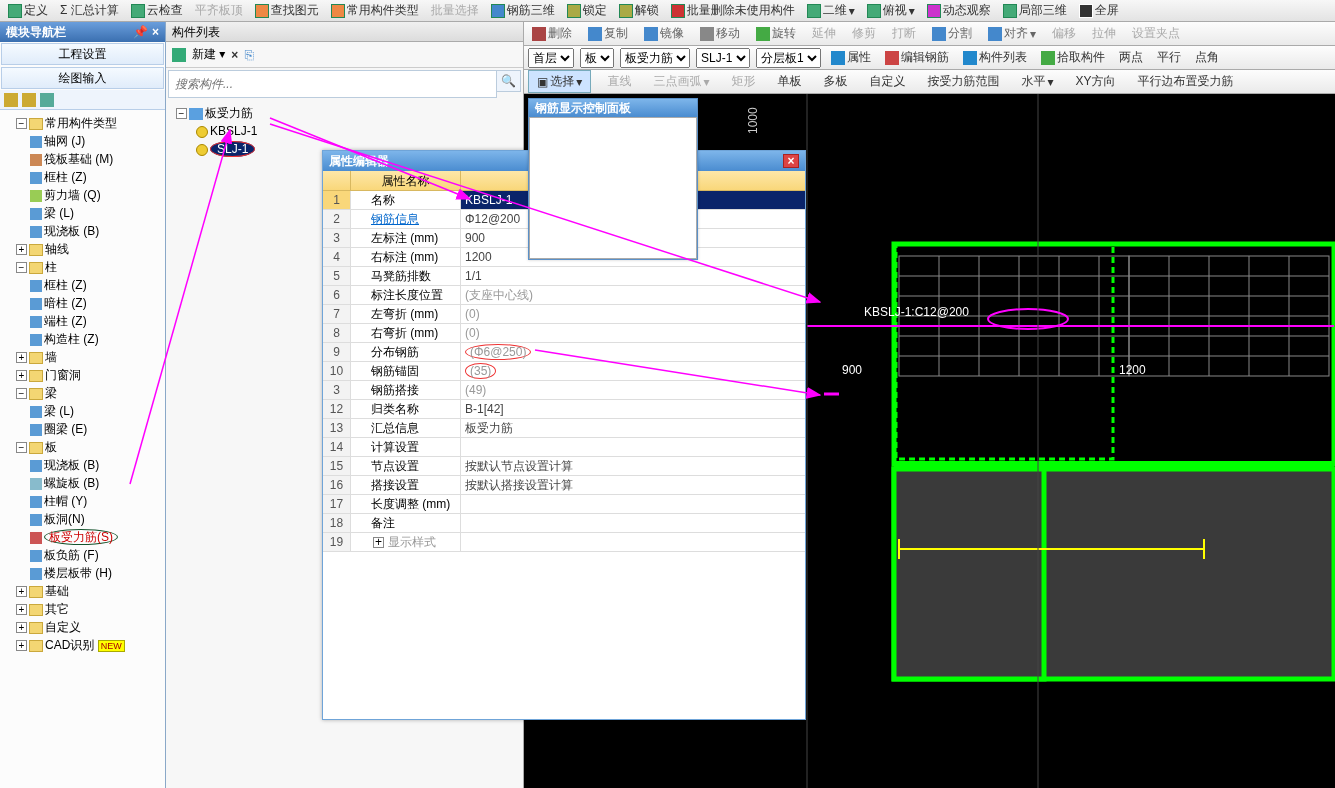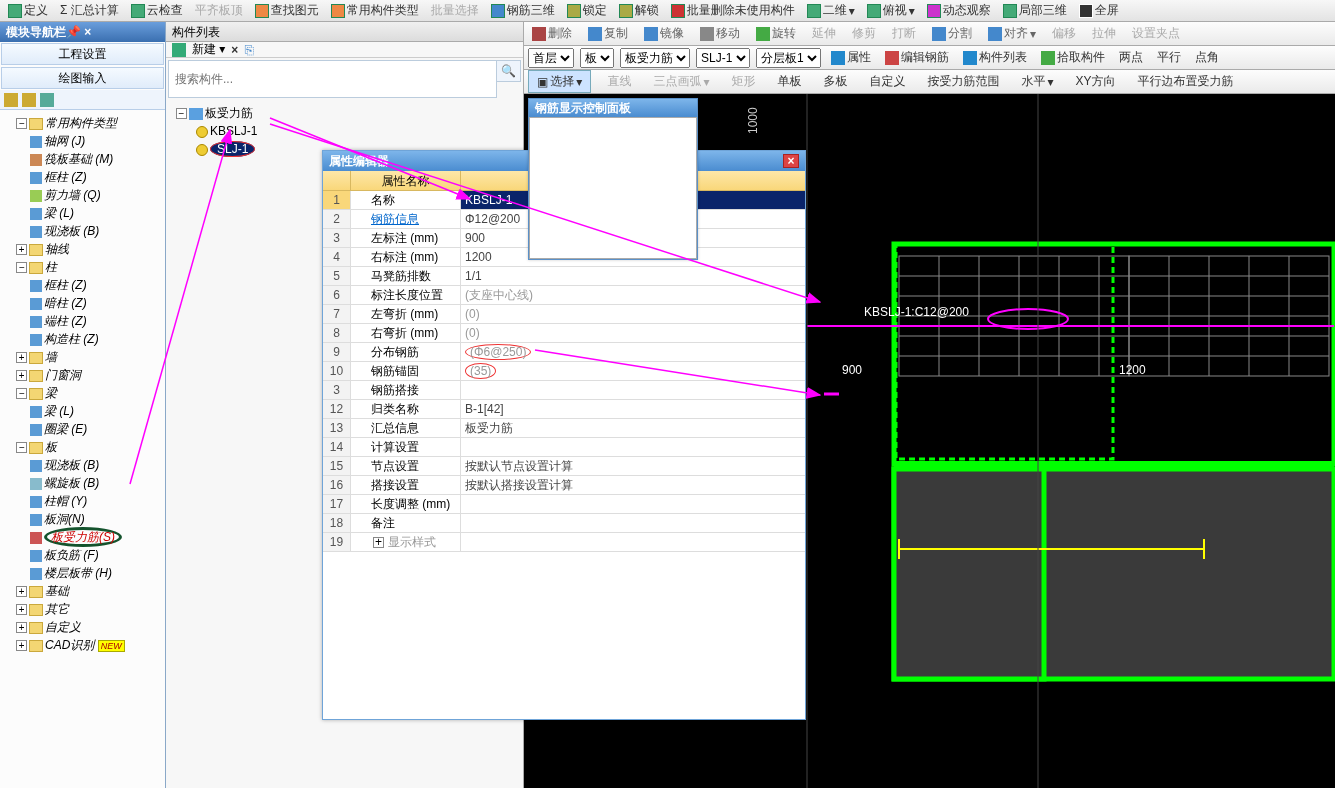--- a/index.html
+++ b/index.html
@@ -18,42 +18,42 @@
 .toolbar3 .tbtn { display: inline-flex; align-items: center; gap: 2px; padding: 1px 4px; color: #333; cursor: pointer; }
 .toolbar3 select { font-size: 12px; height: 20px; }
 .toolbar3 .ico { width: 14px; height: 14px; display: inline-block; background: #28c; }
 
 .toolbar4 { height: 24px; background: linear-gradient(#fdfdfd,#eaeaea); border-bottom: 1px solid #aaa; display: flex; align-items: center; padding: 0 4px; gap: 10px; overflow: hidden; white-space: nowrap; position: absolute; left: 524px; right: 0; top: 70px;}
 .toolbar4 .tbtn { display: inline-flex; align-items: center; gap: 2px; padding: 1px 6px; color: #333; cursor: pointer; }
 .toolbar4 .sel { background: #cde3ff; border: 1px solid #7ab; padding: 2px 8px; }
 
 
 .nav-panel { position: absolute; left: 0; top: 22px; width: 166px; bottom: 0; background: #fcfcfc; border-right: 1px solid #8aa8c8; }
-.nav-title { height: 20px; background: linear-gradient(#6a9edc,#3a6fb0); color: #fff; font-weight: bold; padding: 2px 6px; display: flex; align-items: center; }
+.nav-title { height: 20px; background: linear-gradient(#6a9edc,#3a6fb0); color: #fff; font-weight: bold; padding: 2px 6px; display: flex; justify-content: space-between; align-items: center; }
 .nav-tabs { display: flex; flex-direction: column; }
 .nav-tab { height: 22px; border: 1px solid #b8cee8; background: linear-gradient(#f5faff,#e0ecfa); text-align: center; line-height: 20px; cursor: pointer; margin: 1px; }
 .nav-mini { height: 20px; background: #eef4fc; border-bottom: 1px solid #b8cee8; display: flex; align-items: center; gap: 4px; padding: 0 4px; }
 .nav-mini .mico { width: 14px; height: 14px; background: #ca3; }
 
-.tree { padding: 4px 2px; overflow-y: auto; height: calc(100% - 88px); font-style: italic; }
+.tree { padding: 4px 2px; overflow-y: auto; height: calc(100% - 88px); }
 .tree ul { list-style: none; padding-left: 14px; }
 .tree li { line-height: 18px; white-space: nowrap; }
 .tree .exp { display: inline-block; width: 11px; height: 11px; border: 1px solid #888; text-align: center; line-height: 9px; font-size: 10px; margin-right: 2px; cursor: pointer; background: #fff; }
 .tree .fico { display: inline-block; width: 14px; height: 12px; background: #f3d673; border: 1px solid #caa83c; margin-right: 2px; vertical-align: middle; }
 .tree .iico { display: inline-block; width: 12px; height: 12px; background: #5a9bd5; margin-right: 2px; vertical-align: middle; }
 .tree .hl { color: #c00; }
-.tree .circled { border: 3px solid #14532d; border-radius: 50%/50%; padding: 0 4px; }
+.tree .circled { border: 1px solid #14532d; border-radius: 50%/50%; padding: 0 4px; }
 
 
 .list-panel { position: absolute; left: 166px; top: 22px; width: 358px; bottom: 0; background: #f7f7f7; border-right: 1px solid #aaa; }
 .list-title { height: 20px; background: linear-gradient(#f0f0f0,#dcdcdc); padding: 2px 6px; border-bottom: 1px solid #aaa; }
-.list-tools { height: 16px; border-bottom: 1px solid #ccc; display: flex; align-items: center; gap: 6px; padding: 4px 6px; }
+.list-tools { height: 26px; border-bottom: 1px solid #ccc; display: flex; align-items: center; gap: 6px; padding: 4px 6px; }
 .list-tools .nico { width: 14px; height: 14px; background: #3a7; display: inline-block; }
 .search-box { display: flex; margin: 2px; }
-.search-box input { flex: 1; height: 38px; border: 1px solid #bcd; padding: 0 6px; color: #888; }
+.search-box input { flex: 1; height: 28px; border: 1px solid #bcd; padding: 0 6px; color: #888; font-style: italic; }
 .search-box .sbtn { width: 24px; height: 22px; border: 1px solid #bcd; border-left: none; background: #eef4fc; text-align: center; line-height: 20px; cursor: pointer; color: #888; }
 
 .comp-tree { padding: 4px 10px; }
 .comp-tree .exp { display: inline-block; width: 11px; height: 11px; border: 1px solid #888; text-align: center; line-height: 9px; font-size: 10px; margin-right: 2px; cursor: pointer; background: #fff; }
 .comp-tree .cico { display: inline-block; width: 14px; height: 12px; background: #5aa0e0; margin-right: 2px; vertical-align: middle; }
 .comp-tree .gico { display: inline-block; width: 12px; height: 12px; background: #eecc33; border-radius: 50%; margin-right: 2px; vertical-align: middle; border:1px solid #aa8800;}
 .comp-tree li { line-height: 18px; list-style: none; }
 .comp-tree ul { padding-left: 20px; }
 .comp-tree .selitem { background: #0a246a; color: #fff; padding: 0 2px; }
 .comp-tree .circ { border: 1px solid #e33; border-radius: 50%; padding: 0 6px; }
@@ -468,20 +468,21 @@
         <div class="c3"><span class="circ">(Φ6@250)</span></div>
       </div>
       <div class="prop-row">
         <div class="c1">10</div>
         <div class="c2"><span>钢筋锚固</span></div>
         <div class="c3"><span class="circ">(35)</span></div>
       </div>
       <div class="prop-row">
         <div class="c1">3</div>
         <div class="c2"><span>钢筋搭接</span></div>
+        <div class="c3"><span class="grey">(49)</span></div>
       </div>
       <div class="prop-row">
         <div class="c1">12</div>
         <div class="c2"><span>归类名称</span></div>
         <div class="c3"><span>B-1[42]</span></div>
       </div>
       <div class="prop-row">
         <div class="c1">13</div>
         <div class="c2"><span>汇总信息</span></div>
         <div class="c3"><span>板受力筋</span></div>

